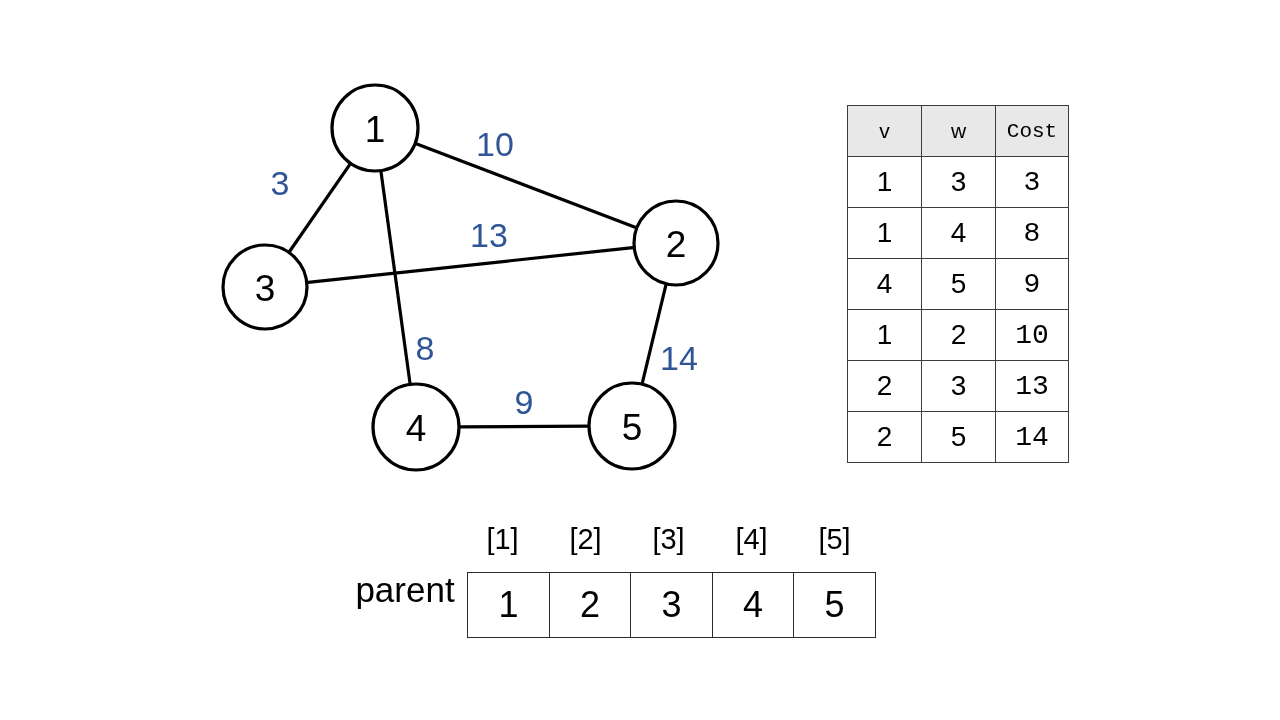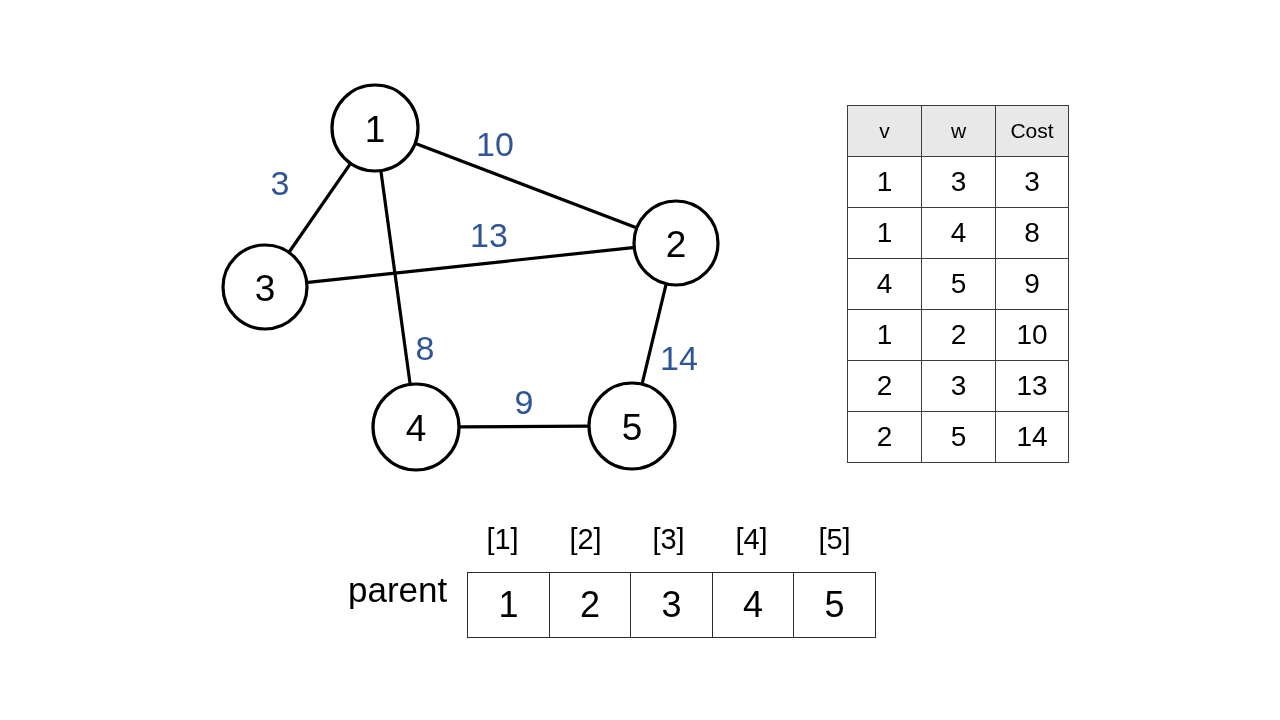--- a/index.html
+++ b/index.html
@@ -74,36 +74,36 @@
     background: #e8e8e8;
     font-weight: normal;
     font-size: 21px;
   }
   table.edge-table td {
     background: #ffffff;
     font-size: 28px;
   }
   .col-v  { width: 74px; }
   .col-w  { width: 74px; }
-  .col-c  { width: 73px; }
+  .col-c  { width: 73px; font-family: Liberation Mono, monospace; }
 
   
   #parent-panel {
     position: absolute;
     left: 340px;
     top: 520px;
     width: 580px;
     height: 140px;
   }
   #parent-label {
     position: absolute;
     left: 8px;
     top: 52px;
     width: 114px;
-    text-align: left;
+    text-align: center;
     font-size: 35px;
     line-height: 1;
     white-space: nowrap;
   }
   #parent-indices {
     position: absolute;
     left: 127px;
     top: 5px;
     display: flex;
   }

